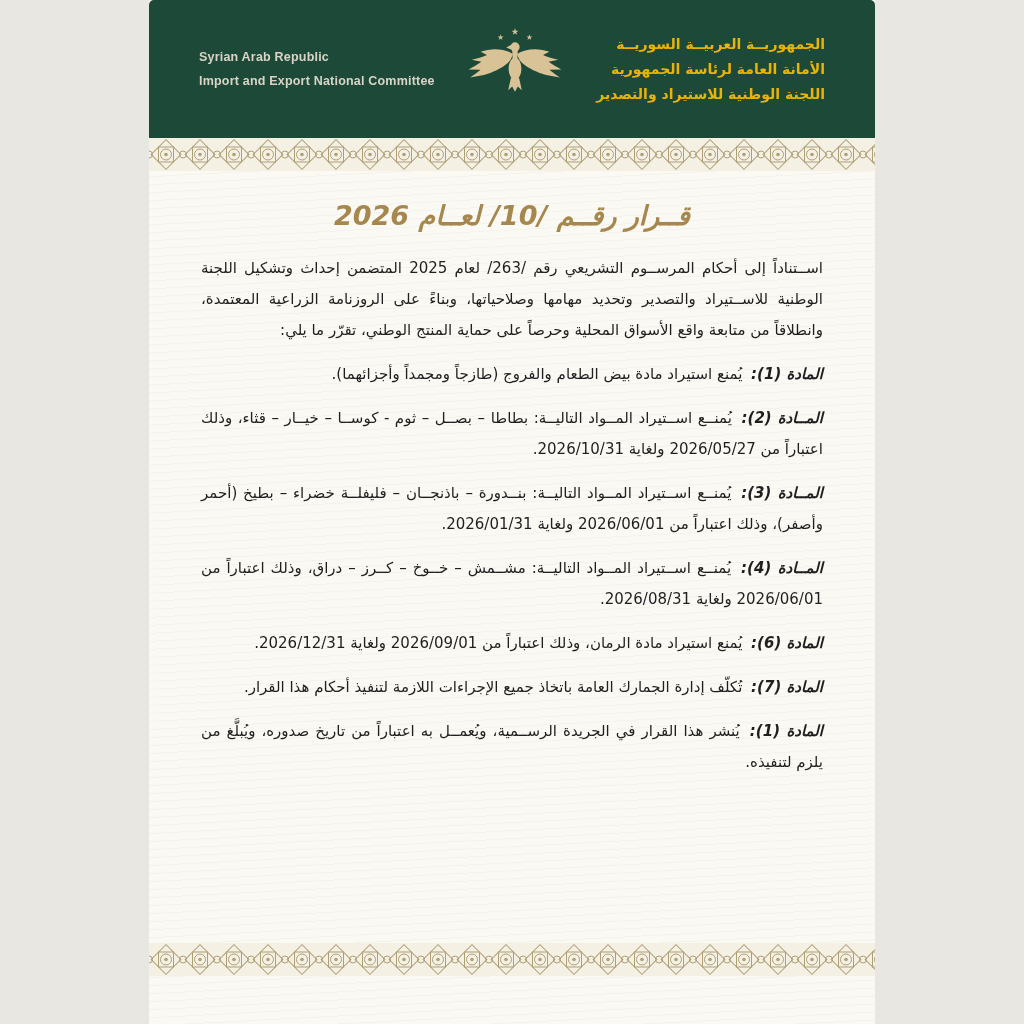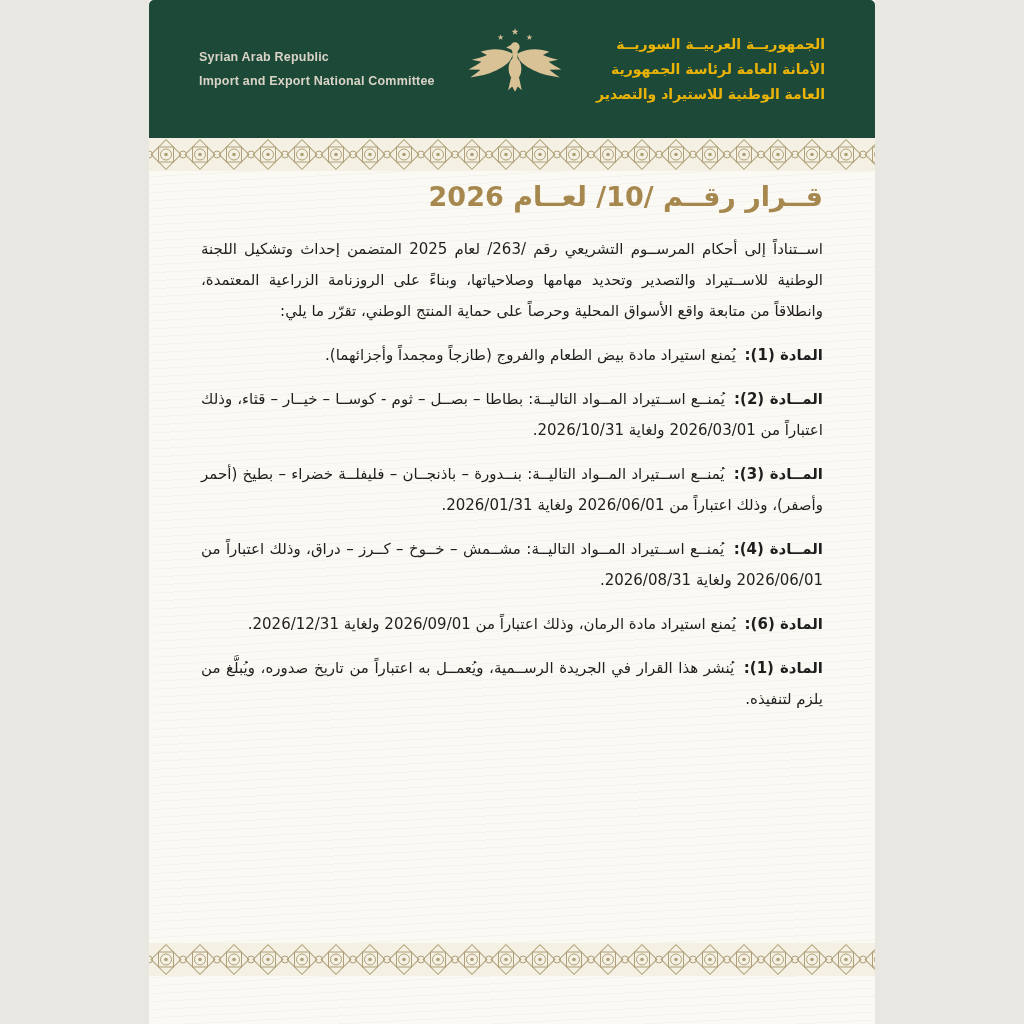--- a/index.html
+++ b/index.html
@@ -35,29 +35,30 @@
   .band { height: 33px; overflow: hidden; }
   .band svg { display: block; width: 100%; height: 33px; }
   .band-bottom { position: absolute; left: 0; right: 0; top: 943px; }
   
   .content {
     position: absolute; top: 171px; left: 0; right: 0; bottom: 81px;
     padding: 0 52px; direction: rtl; color: #1f1f1f;
     overflow: hidden; box-sizing: border-box;
   }
   .title {
-    color: #a6884f;
+    text-align: center; color: #a6884f;
     font-size: 27px; font-weight: 700; line-height: 40px;
-    margin: 6px 0 17px;
+    margin: 25px 0 17px;
+    font-style: italic;
   }
   p.par {
     font-size: 15px; line-height: 31px;
     margin: 0 0 13px; text-align: justify;
   }
-  p.par .lbl { font-weight: 700; margin-left: 4px; }
+  p.par .lbl { font-weight: 700; margin-left: 4px; font-style: italic; }
 </style>
 </head>
 <body>
 
 <div class="page">
 
   <div class="hdr">
     <div class="hdr-en">
       <div class="ln">Syrian Arab Republic</div>
       <div class="ln">Import and Export National Committee</div>
@@ -88,21 +89,21 @@
           <use href="#wingL" transform="translate(130,0) scale(-1,1)"></use>
 
           <path d="M60,63 L56.5,79 L61.5,74.5 L65,81 L68.5,74.5 L73.5,79 L70,63 Z"></path>
         </g>
       </svg>
     </div>
 
     <div class="hdr-ar">
       <div class="ln">الجمهوريــة العربيــة السوريــة</div>
       <div class="ln">الأمانة العامة لرئاسة الجمهورية</div>
-      <div class="ln">العامة الوطنية للاستيراد والتصدير</div>
+      <div class="ln">اللجنة الوطنية للاستيراد والتصدير</div>
     </div>
   </div>
 
   <div class="band">
     <svg xmlns="http://www.w3.org/2000/svg">
       <defs>
         <pattern id="bp1" width="34" height="33" patternUnits="userSpaceOnUse">
           <rect width="34" height="33" fill="#f4f0e3"></rect>
           <g fill="none" stroke="#af9f76" stroke-width="1">
             <rect x="6.5" y="6" width="21" height="21" transform="rotate(45 17 16.5)"></rect>
@@ -122,33 +123,37 @@
     <div class="title">قــرار رقــم /10/ لعــام 2026</div>
 
     <p class="par">اســتناداً إلى أحكام المرســوم التشريعي رقم /263/ لعام 2025 المتضمن إحداث وتشكيل اللجنة الوطنية للاســتيراد والتصدير وتحديد مهامها وصلاحياتها، وبناءً على الروزنامة الزراعية المعتمدة، وانطلاقاً من متابعة واقع الأسواق المحلية وحرصاً على حماية المنتج الوطني، تقرّر ما يلي:</p>
 
     <p class="par">
       <span class="lbl">المادة (1):</span>
       <span>يُمنع استيراد مادة بيض الطعام والفروج (طازجاً ومجمداً وأجزائهما).</span>
     </p>
     <p class="par">
       <span class="lbl">المــادة (2):</span>
-      <span>يُمنــع اســتيراد المــواد التاليــة: بطاطا – بصــل – ثوم - كوســا – خيــار – قثاء، وذلك اعتباراً من 2026/03/01 ولغاية 2026/10/31.</span>
+      <span>يُمنــع اســتيراد المــواد التاليــة: بطاطا – بصــل – ثوم - كوســا – خيــار – قثاء، وذلك اعتباراً من 2026/05/27 ولغاية 2026/10/31.</span>
     </p>
     <p class="par">
       <span class="lbl">المــادة (3):</span>
       <span>يُمنــع اســتيراد المــواد التاليــة: بنــدورة – باذنجــان – فليفلــة خضراء – بطيخ (أحمر وأصفر)، وذلك اعتباراً من 2026/06/01 ولغاية 2026/01/31.</span>
     </p>
     <p class="par">
       <span class="lbl">المــادة (4):</span>
       <span>يُمنــع اســتيراد المــواد التاليــة: مشــمش – خــوخ – كــرز – دراق، وذلك اعتباراً من 2026/06/01 ولغاية 2026/08/31.</span>
     </p>
     <p class="par">
       <span class="lbl">المادة (6):</span>
       <span>يُمنع استيراد مادة الرمان، وذلك اعتباراً من 2026/09/01 ولغاية 2026/12/31.</span>
+    </p>
+    <p class="par">
+      <span class="lbl">المادة (7):</span>
+      <span>تُكلّف إدارة الجمارك العامة باتخاذ جميع الإجراءات اللازمة لتنفيذ أحكام هذا القرار.</span>
     </p>
     <p class="par">
       <span class="lbl">المادة (1):</span>
       <span>يُنشر هذا القرار في الجريدة الرســمية، ويُعمــل به اعتباراً من تاريخ صدوره، ويُبلَّغ من يلزم لتنفيذه.</span>
     </p>
 
   </div>
 
   <div class="band band-bottom">
     <svg xmlns="http://www.w3.org/2000/svg">

